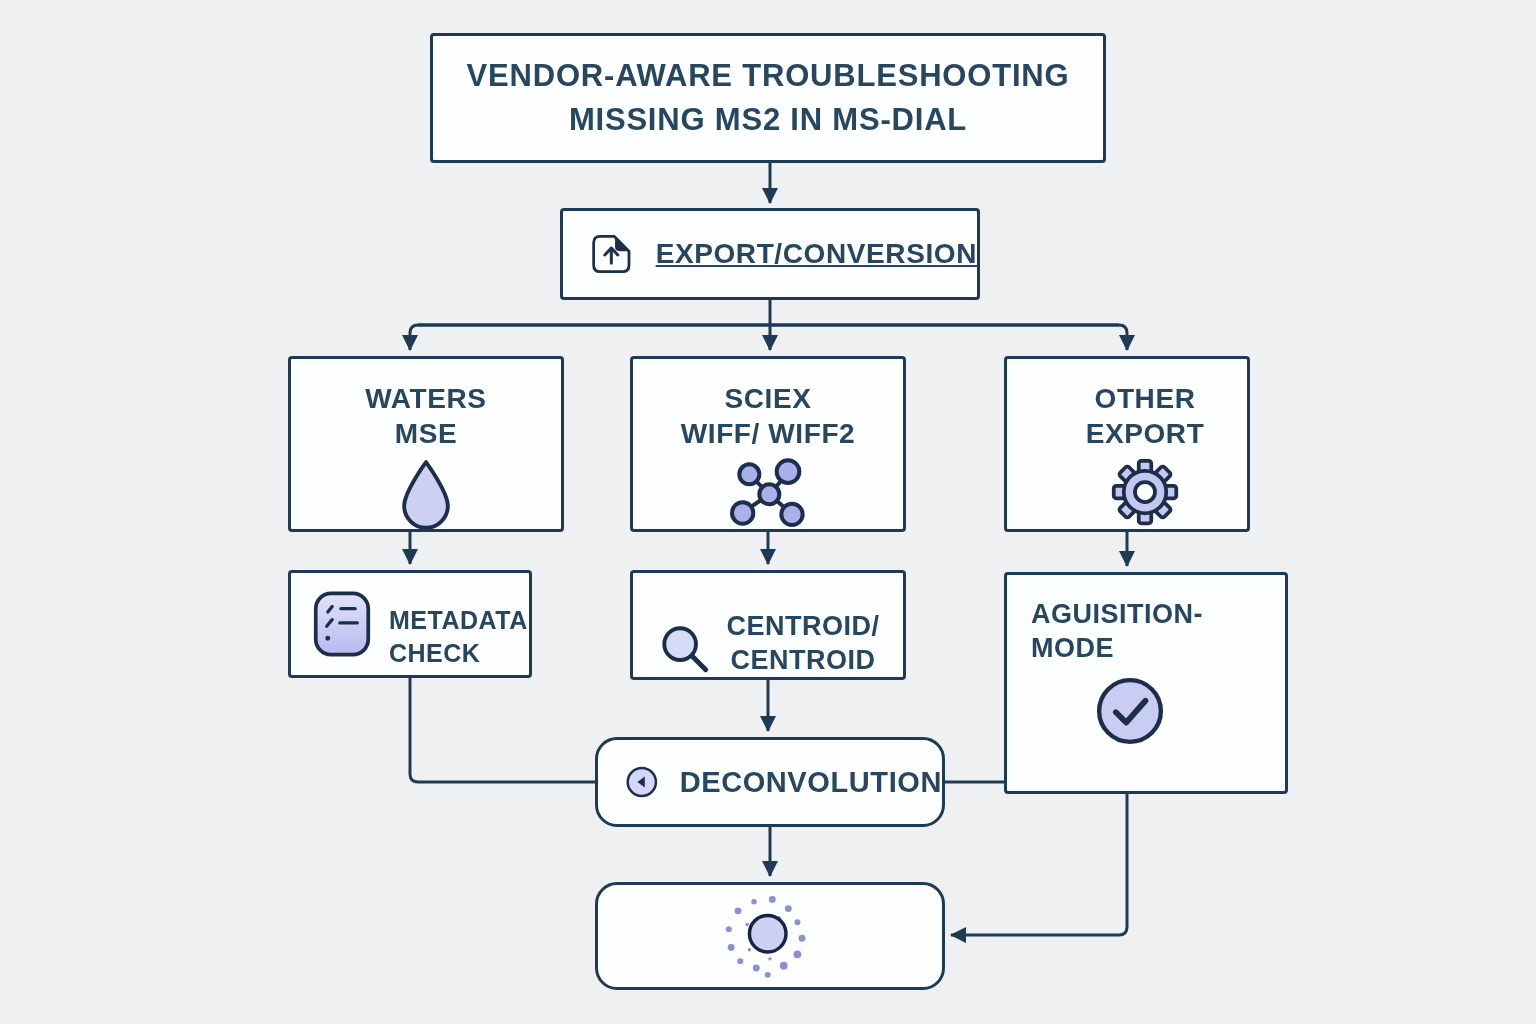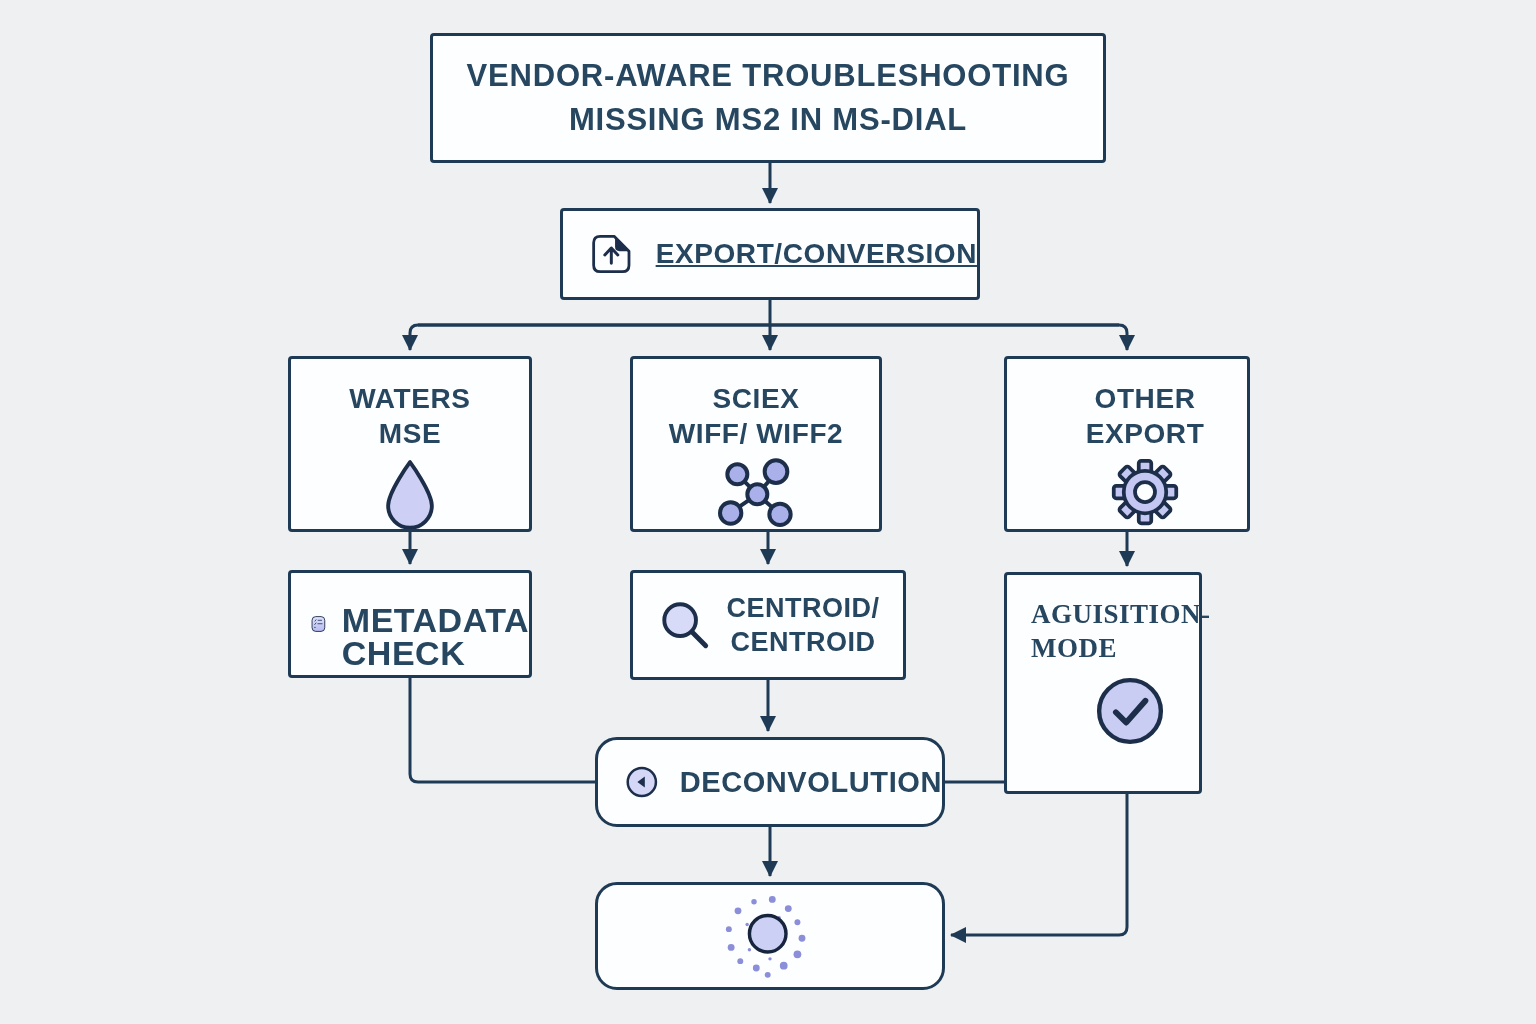--- a/index.html
+++ b/index.html
@@ -26,42 +26,41 @@
   }
   .title-box .tline{font-size:31px;letter-spacing:0.8px;line-height:1.1;}
   .export-box{
     left:560px;top:208px;width:420px;height:92px;
     display:flex;align-items:center;
     padding-left:26px;
     text-decoration:underline;
   }
   .export-box .label{font-size:28px;letter-spacing:0.6px;margin-left:22px;}
   .vendor-box{
-    width:244px;height:176px;top:356px;
+    width:276px;height:176px;top:356px;
     display:flex;flex-direction:column;align-items:center;
     padding-top:22px;
   }
   .vendor-box .vline{font-size:28px;letter-spacing:0.6px;line-height:35px;text-align:center;}
   .waters-box{left:288px;}
-  .sciex-box{left:630px;width:252px;}
+  .sciex-box{left:630px;width:276px;}
   .other-box{left:1004px;width:246px;padding-left:36px;}
   .meta-box{
     left:288px;top:570px;width:244px;height:108px;
     display:flex;align-items:center;padding-left:20px;
   }
-  .meta-text{margin-left:16px;font-size:34px;line-height:33px;letter-spacing:0.5px;margin-top:26px;}
+  .meta-text{margin-left:16px;font-size:25px;line-height:33px;letter-spacing:0.5px;margin-top:26px;}
   .centroid-box{
     left:630px;top:570px;width:276px;height:110px;
-    display:flex;align-items:center;justify-content:center;gap:14px;
+    display:flex;align-items:flex-end;justify-content:center;gap:14px;
   }
   .centroid-text{font-size:27px;line-height:34px;letter-spacing:0.5px;text-align:center;}
   .acq-box{
-    left:1004px;top:572px;width:198px;height:222px;
+    left:1004px;top:572px;width:284px;height:222px;
     padding:22px 0 0 24px;
-    font-family:Liberation Serif, serif;
   }
   .acq-text{font-size:27px;line-height:34px;letter-spacing:0.5px;}
   .acq-icon-wrap{display:flex;justify-content:center;width:198px;margin-top:10px;}
   .deconv-box{
     left:595px;top:737px;width:350px;height:90px;
     border-radius:22px;
     display:flex;align-items:center;padding-left:26px;
   }
   .deconv-box .label{font-size:29px;letter-spacing:0.6px;margin-left:20px;}
   .final-box{

